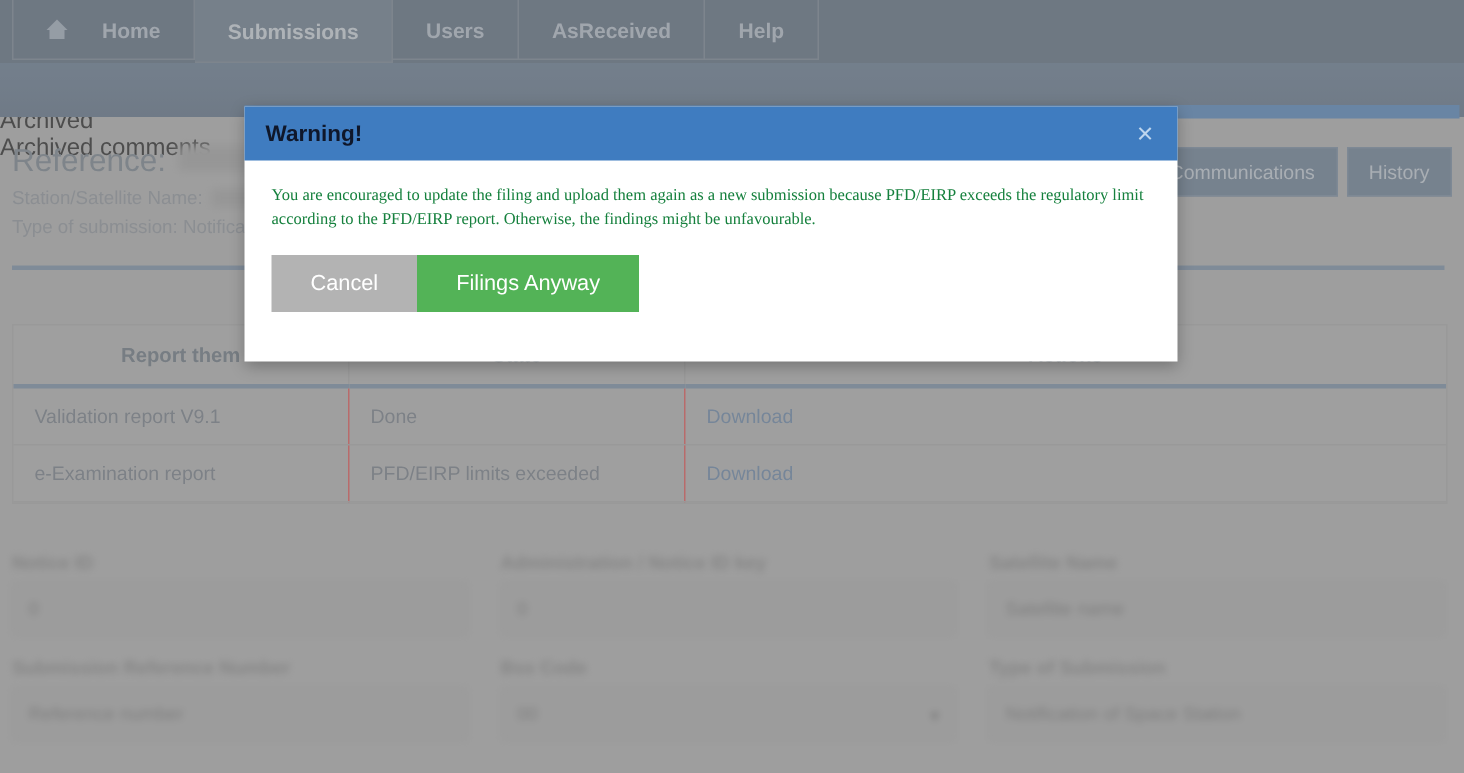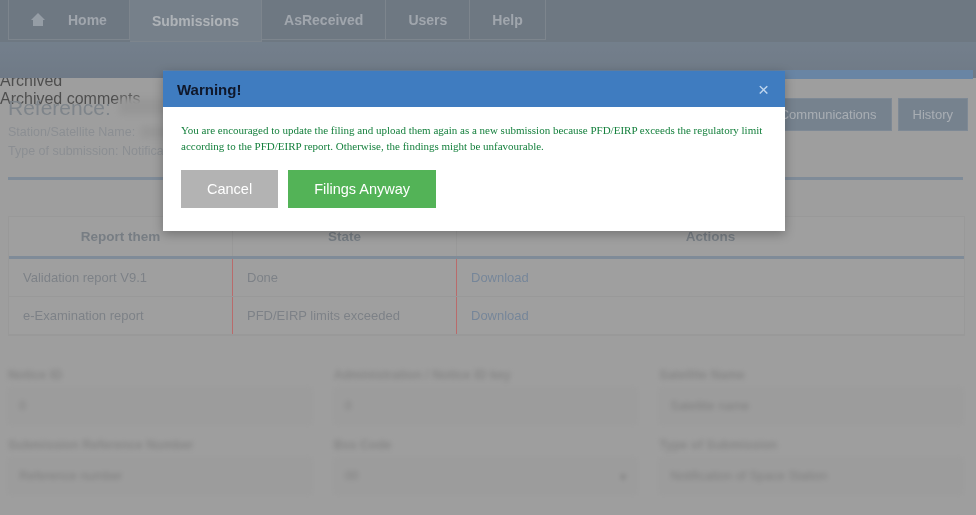--- a/index.html
+++ b/index.html
@@ -155,22 +155,22 @@
     color:#bfd6ee;font-size:19px;line-height:1;
     cursor:pointer;padding:0 2px;
   }
   .modal-body{
     padding:16px 18px 6px 18px;
     font-family:"Liberation Serif", serif;
     font-size:11px;color:#15803d;
     line-height:1.42;
   }
   .modal-foot{
-    padding:10px 18px 23px 18px;
-    display:flex;gap:10px;
+    padding:10px 18px 33px 18px;
+    display:flex;
   }
   .btn{
     border:none;font-size:14.5px;color:#ffffff;
     padding:11px 26px;cursor:pointer;
     font-family:"Liberation Sans", sans-serif;
   }
   .btn-cancel{background:#b3b3b3;}
   .btn-submit{background:#53b357;}
 </style>
 </head>
@@ -180,24 +180,24 @@
 
   <div class="topnav">
     <div class="tab">
       <span class="home-ico"></span>
       <span>Home</span>
     </div>
     <div class="tab active">
       <span>Submissions</span>
     </div>
     <div class="tab">
+      <span>Users</span>
+    </div>
+    <div class="tab">
       <span>AsReceived</span>
-    </div>
-    <div class="tab">
-      <span>Users</span>
     </div>
     <div class="tab">
       <span>Help</span>
     </div>
   </div>
 
   <div class="subnav"></div>
   <div class="sitem" style="left:40px;">New</div>
   <div class="sitem" style="left:150px;">All Filings</div>
   <div class="sitem" style="left:265px;">Comments</div>

